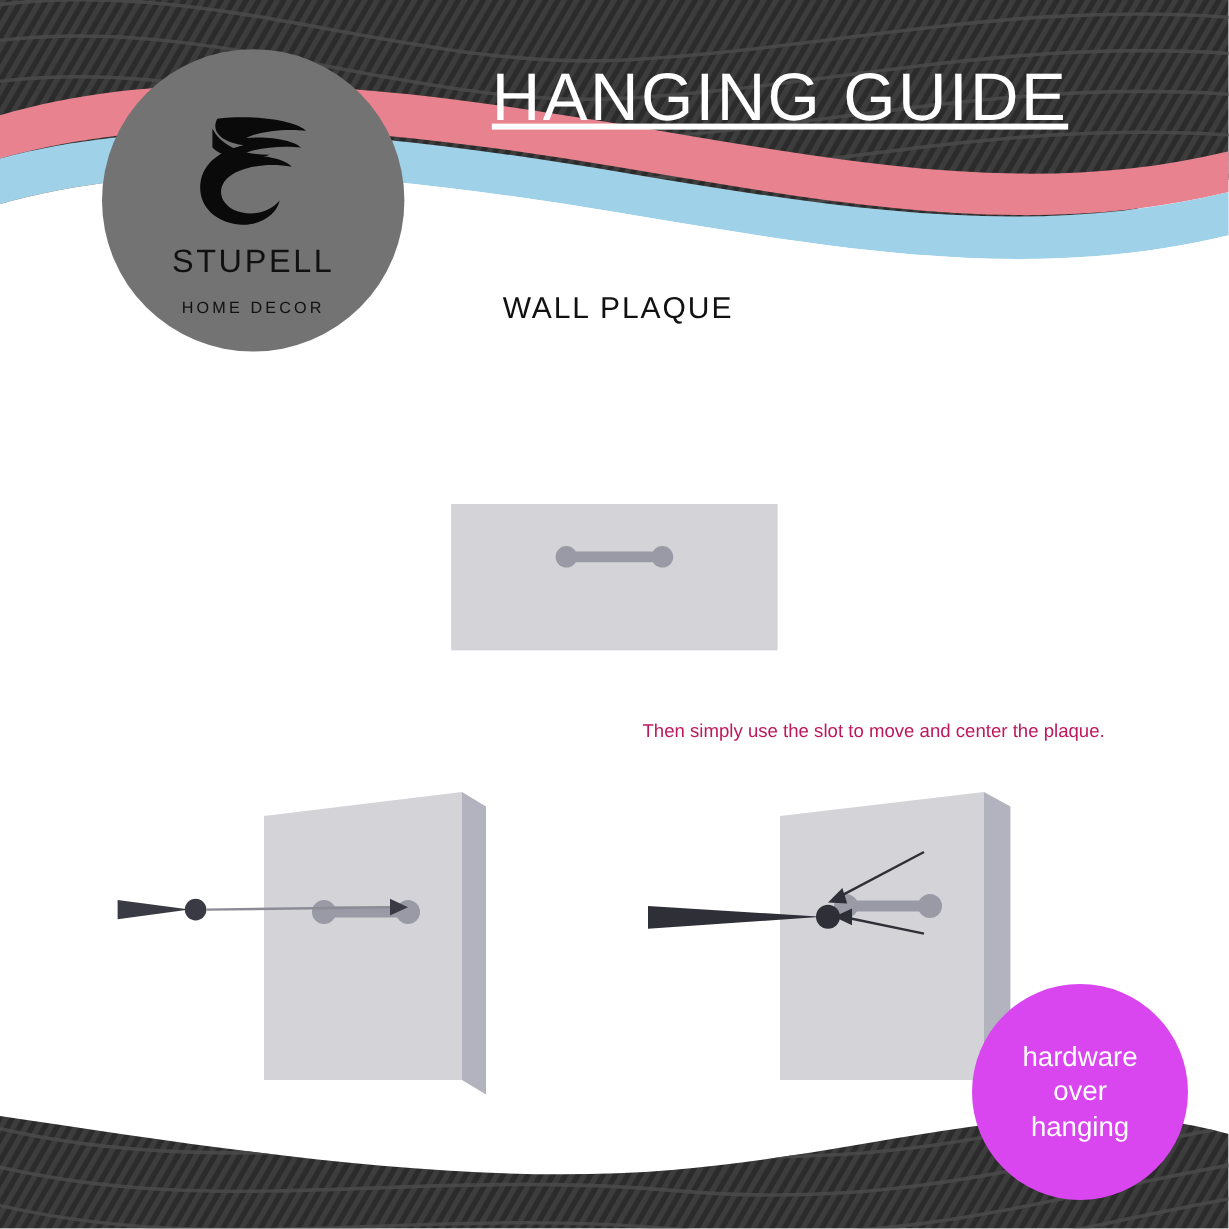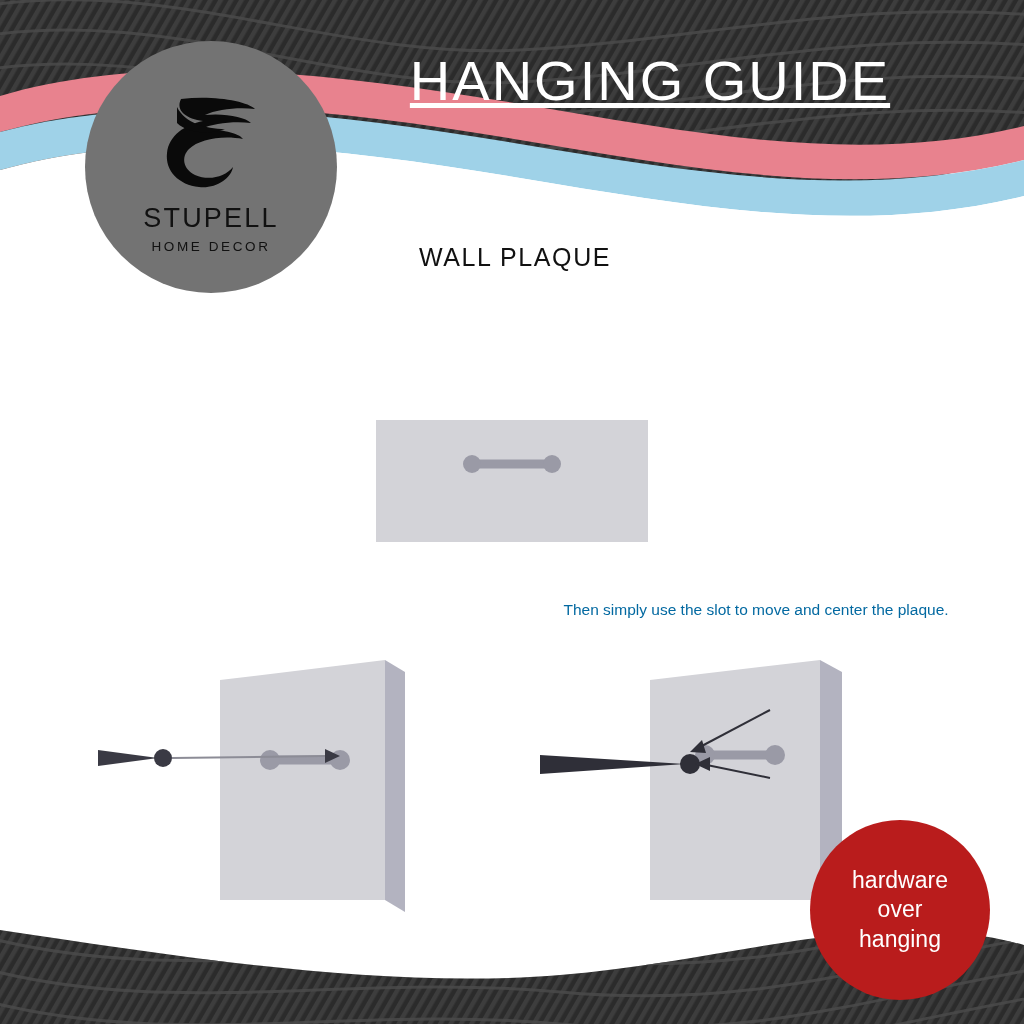--- a/index.html
+++ b/index.html
@@ -52,21 +52,21 @@
     height: 120px;
   }
   .logo-name {
     margin-top: 4px;
     font-size: 27px;
     letter-spacing: 2.2px;
     color: #111111;
     font-family: "Liberation Sans", sans-serif;
   }
   .logo-sub {
-    margin-top: 5px;
+    margin-top: 15px;
     font-size: 13.5px;
     letter-spacing: 2.6px;
     color: #111111;
   }
 
   
   .guide-title {
     position: absolute;
     left: 340px;
     top: 48px;
@@ -124,47 +124,47 @@
     left: 75px;
     top: 598px;
     width: 445px;
     text-align: center;
     font-size: 15.5px;
     line-height: 1.5;
     color: #1a1a1a;
   }
   .cap-right {
     position: absolute;
-    left: 536px;
+    left: 508px;
     top: 598px;
     width: 440px;
     text-align: center;
     font-size: 15.5px;
     line-height: 1.5;
-    color: #0369a1;
+    color: #be185d;
   }
 
   .panel-left, .panel-right {
     position: absolute;
     top: 660px;
     width: 430px;
     height: 260px;
   }
   .panel-left { left: 80px; }
   .panel-right { left: 530px; }
 
   
   .hw-badge {
     position: absolute;
     left: 810px;
     top: 820px;
     width: 180px;
     height: 180px;
     border-radius: 50%;
-    background: #b91c1c;
+    background: #d946ef;
     display: flex;
     align-items: center;
     justify-content: center;
     z-index: 6;
   }
   .hw-badge-text {
     text-align: center;
     color: #ffffff;
     font-size: 23px;
     line-height: 1.28;

